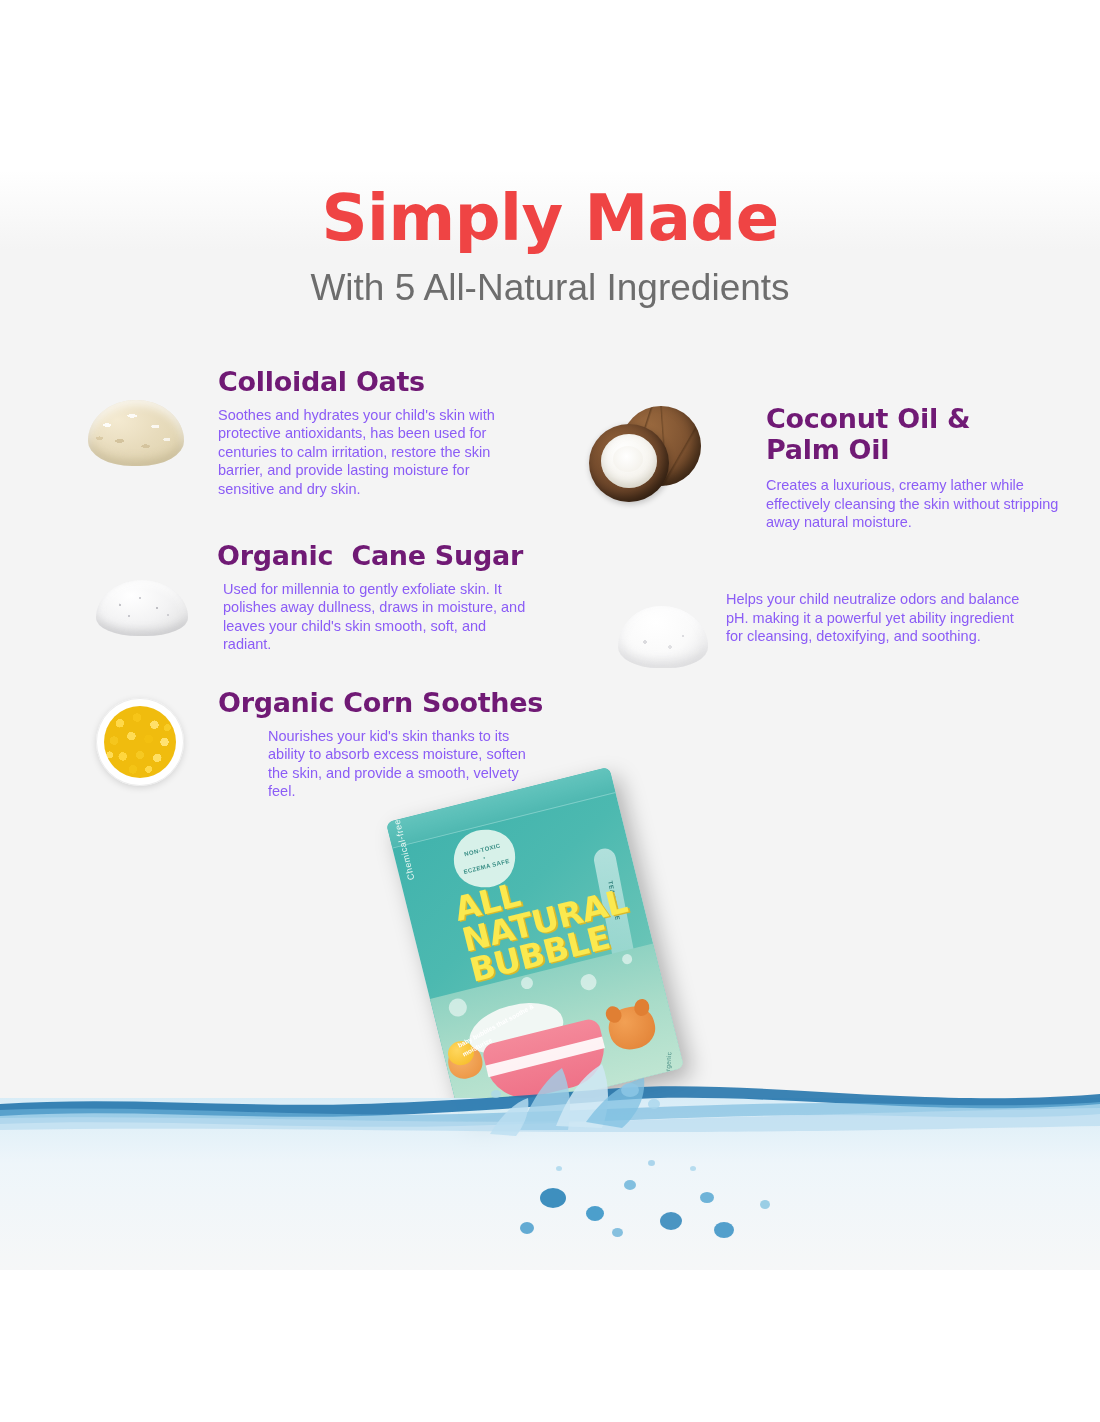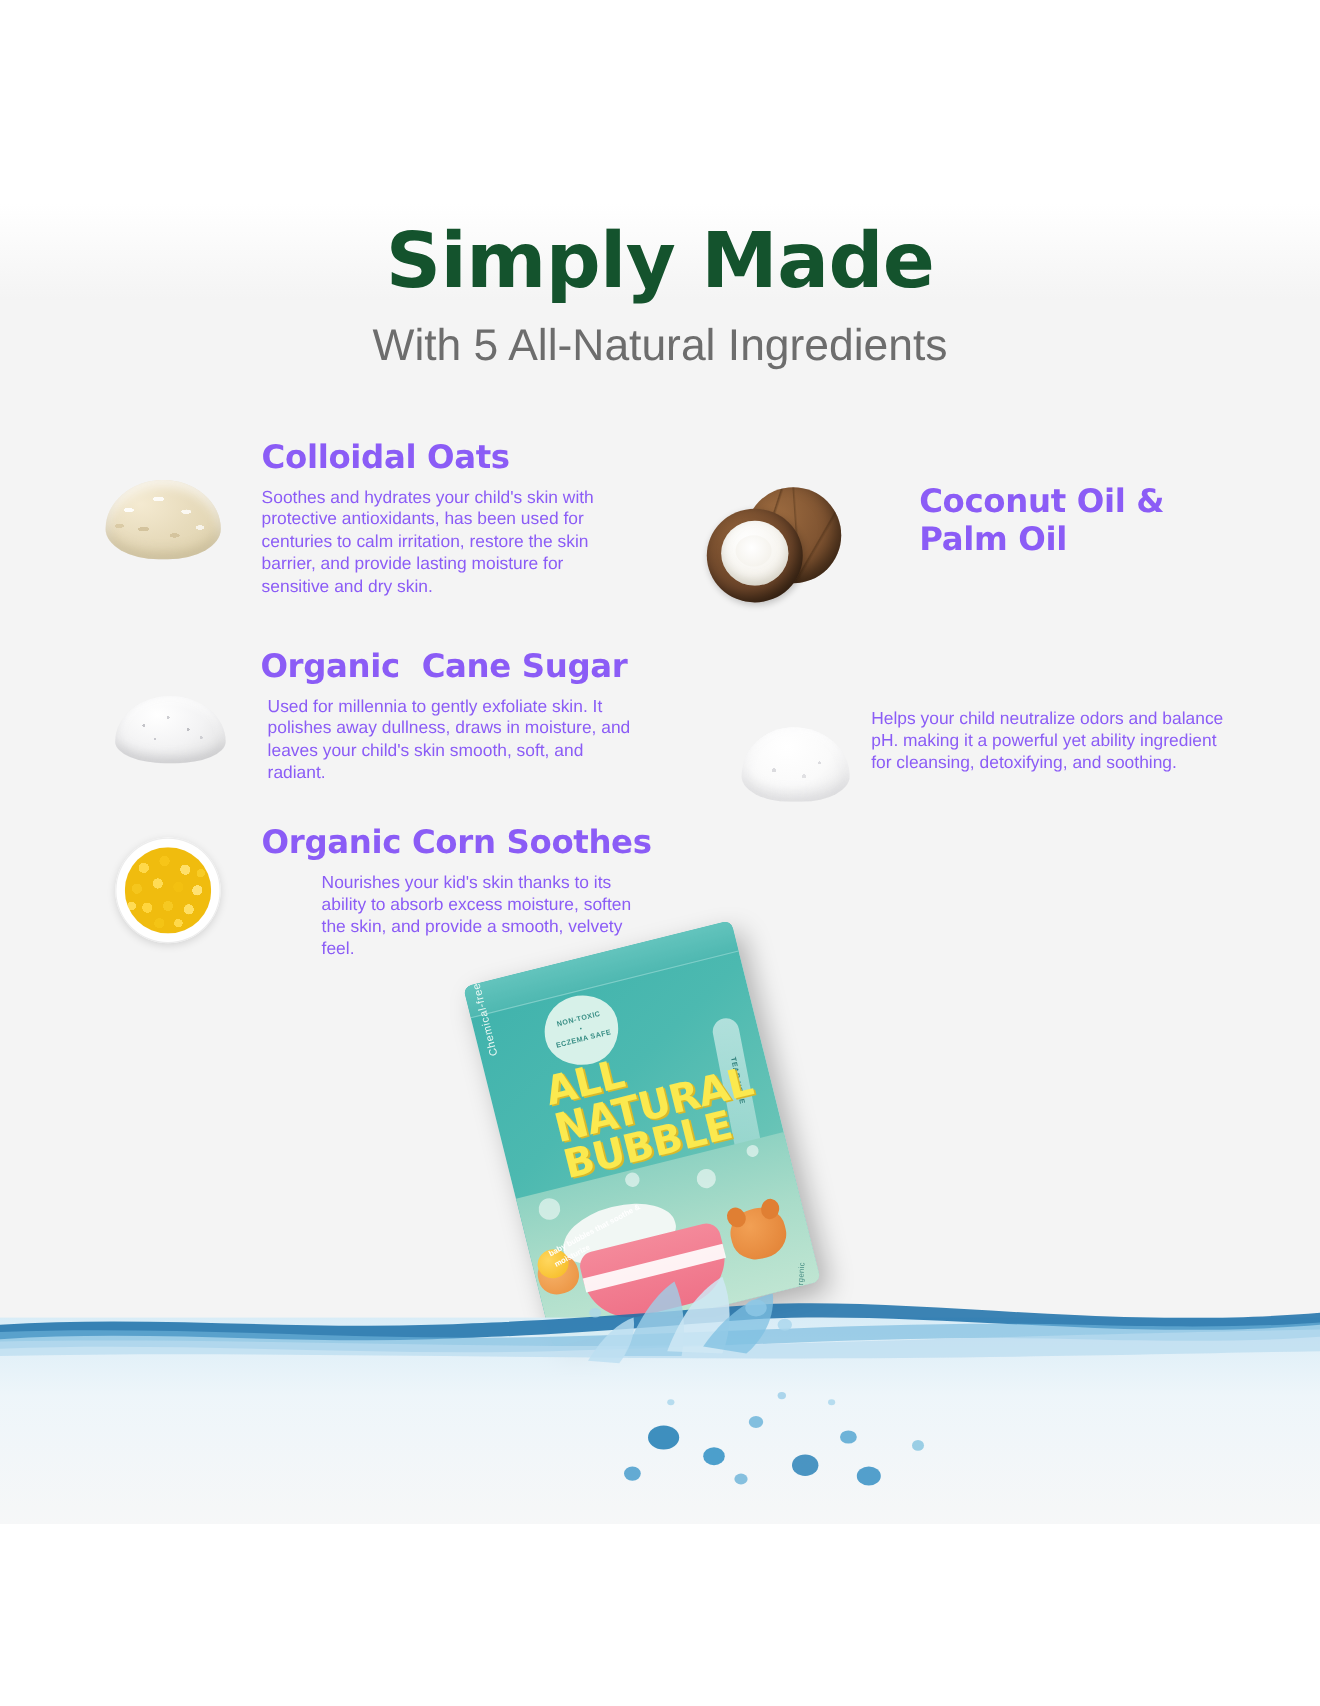--- a/index.html
+++ b/index.html
@@ -20,33 +20,33 @@
   .panel-fade{
     position:absolute;left:0;top:170px;width:1100px;height:80px;
     background:linear-gradient(to bottom,#ffffff 0%, #f4f4f4 100%);
   }
 
   
   .title{
     position:absolute;left:0;top:186px;width:1100px;text-align:center;
     font-family:"DejaVu Sans", sans-serif;
     font-size:64px;font-weight:bold;letter-spacing:-0.5px;
-    color:#14532d;line-height:1;
+    color:#ef4444;line-height:1;
   }
   .subtitle{
     position:absolute;left:0;top:268px;width:1100px;text-align:center;
     font-family:"Liberation Sans", sans-serif;
     font-size:37px;font-weight:300;color:#6d6d6d;line-height:1.1;
   }
 
   
   .ing{position:absolute;}
   .ing-name{
     font-family:"DejaVu Sans", sans-serif;
-    font-weight:bold;color:#8b5cf6;
+    font-weight:bold;color:#701a75;
     font-size:27px;line-height:1.13;letter-spacing:-0.3px;
     white-space:pre-wrap;
   }
   .ing-desc{
     font-family:"Liberation Sans", sans-serif;
     font-size:14.5px;line-height:1.28;color:#8b5cf6;font-weight:400;
   }
 
   
   .photo{position:absolute;}
@@ -328,20 +328,21 @@
       <div class="coco-front">
         <div class="coco-flesh">
           <div class="coco-hole"></div>
         </div>
       </div>
     </div>
   </div>
   <div class="ing" style="left:726px;top:404px;width:300px;margin-left:40px;">
     <div class="ing-name">Coconut Oil &amp;
 Palm Oil</div>
+    <div class="ing-desc" style="margin-top:11px;">Creates a luxurious, creamy lather while effectively cleansing the skin without stripping away natural moisture.</div>
   </div>
 
   <div class="ing" style="left:614px;top:586px;width:100px;height:100px;">
     <div class="photo alkpowder"></div>
   </div>
   <div class="ing" style="left:726px;top:578px;width:300px;">
     <div class="ing-desc" style="margin-top:12px;">Helps your child neutralize odors and balance pH. making it a powerful yet ability ingredient for cleansing, detoxifying, and soothing.</div>
   </div>
 
   <div id="pouch-wrap">

